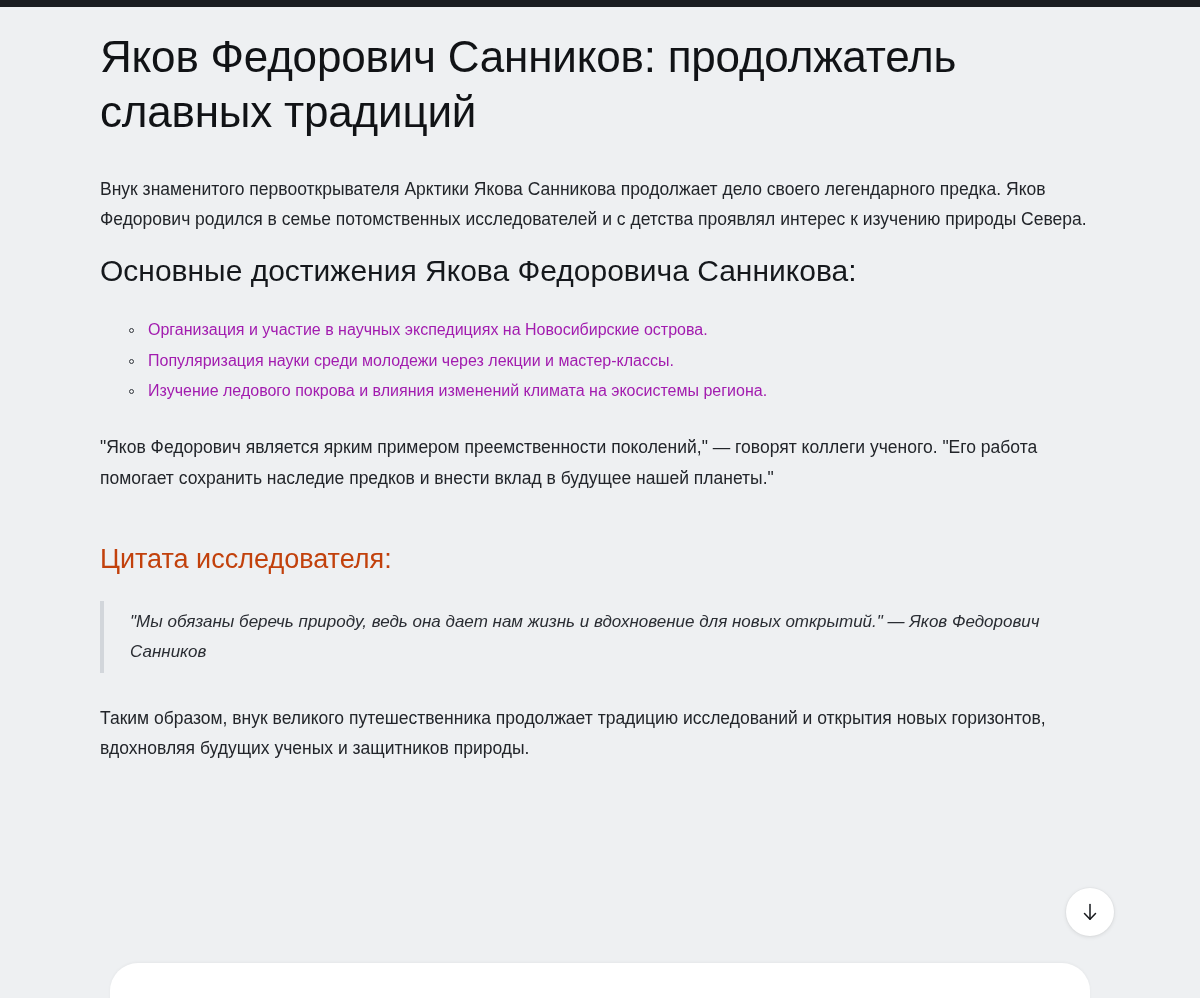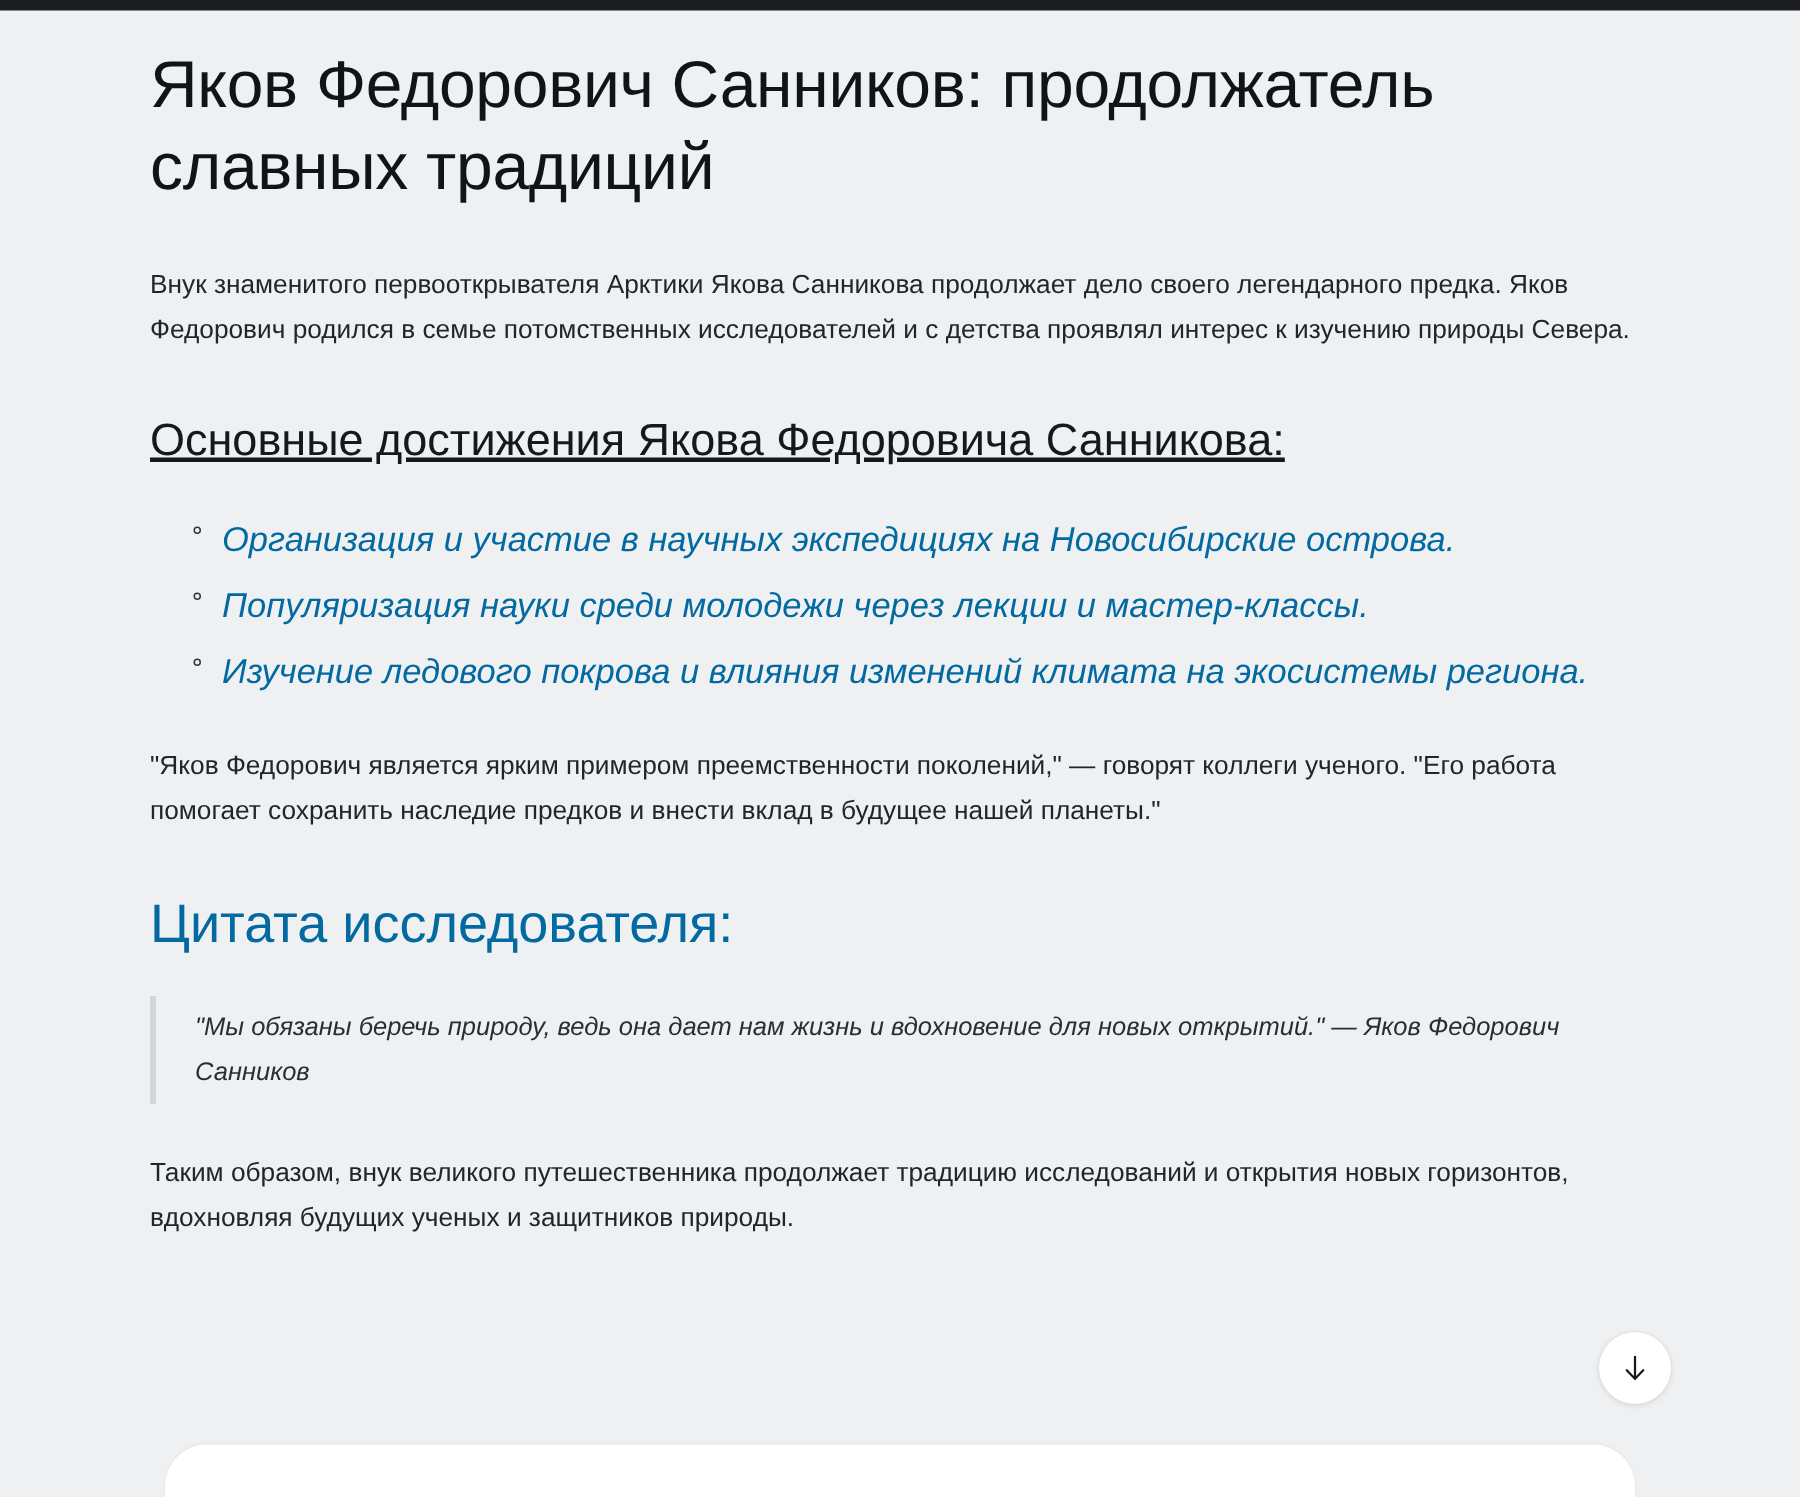--- a/index.html
+++ b/index.html
@@ -56,48 +56,46 @@
     padding-top: 0;
     font-size: 17.5px;
     line-height: 1.72;
     color: #22252a;
     max-width: 1000px;
   }
   p.p-first { margin-top: 34px; }
   p.p-gap   { margin-top: 26px; }
 
   h2.section-head {
-    margin: 40px 0 0 0;
+    margin: 17px 0 0 0;
     font-size: 30px;
     line-height: 1.34;
     font-weight: 400;
     color: #15181c;
     max-width: 900px;
-    text-decoration: underline;
   }
 
   h2.quote-head {
-    margin: 36px 0 0 0;
-    font-size: 36px;
+    margin: 48px 0 0 0;
+    font-size: 27px;
     line-height: 1.34;
     font-weight: 400;
-    color: #0369a1;
+    color: #c2410c;
   }
 
   ul.achievements {
     margin: 24px 0 0 0;
     padding-left: 48px;
     list-style: none;
   }
   ul.achievements li {
     position: relative;
-    font-size: 23px;
+    font-size: 16px;
     line-height: 1.9;
-    color: #0369a1;
-    font-style: italic;
+    color: #a21caf;
   }
   ul.achievements li::before {
     content: "";
     position: absolute;
     left: -19px;
     top: 13px;
     width: 5px;
     height: 5px;
     border: 1.4px solid #32363c;
     border-radius: 50%;

